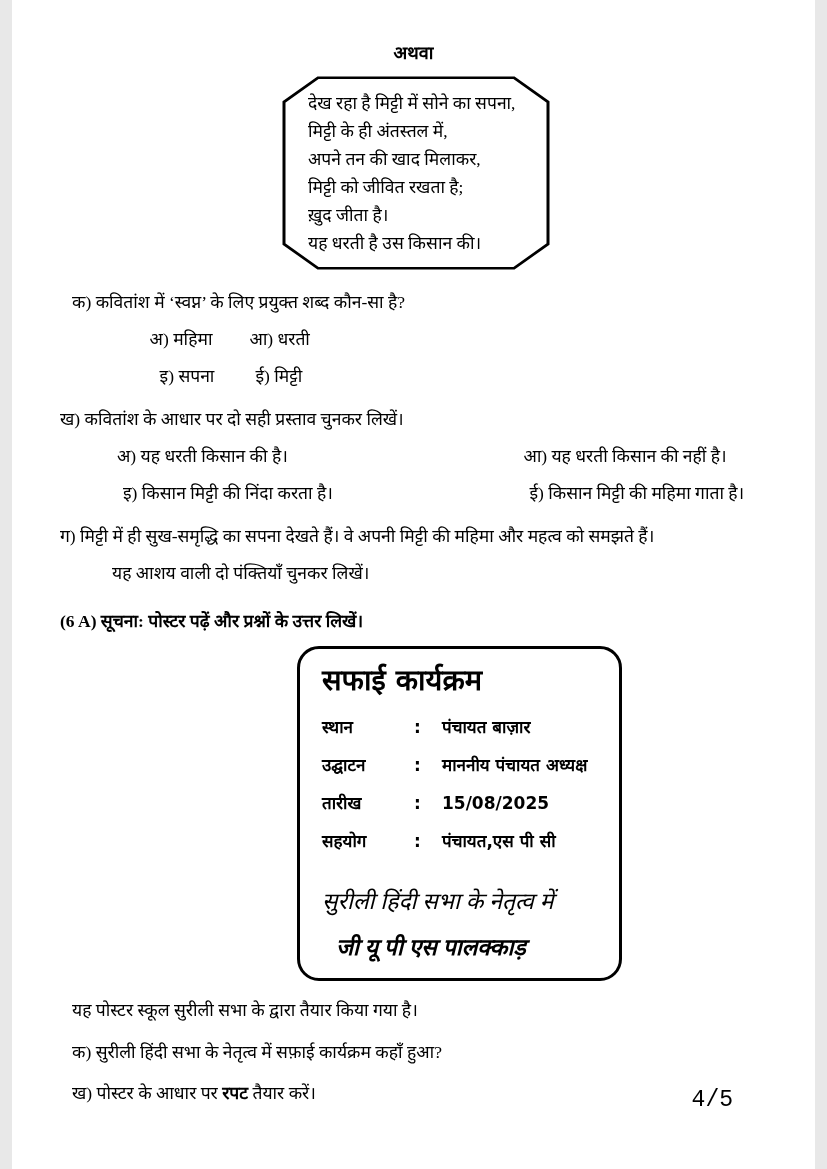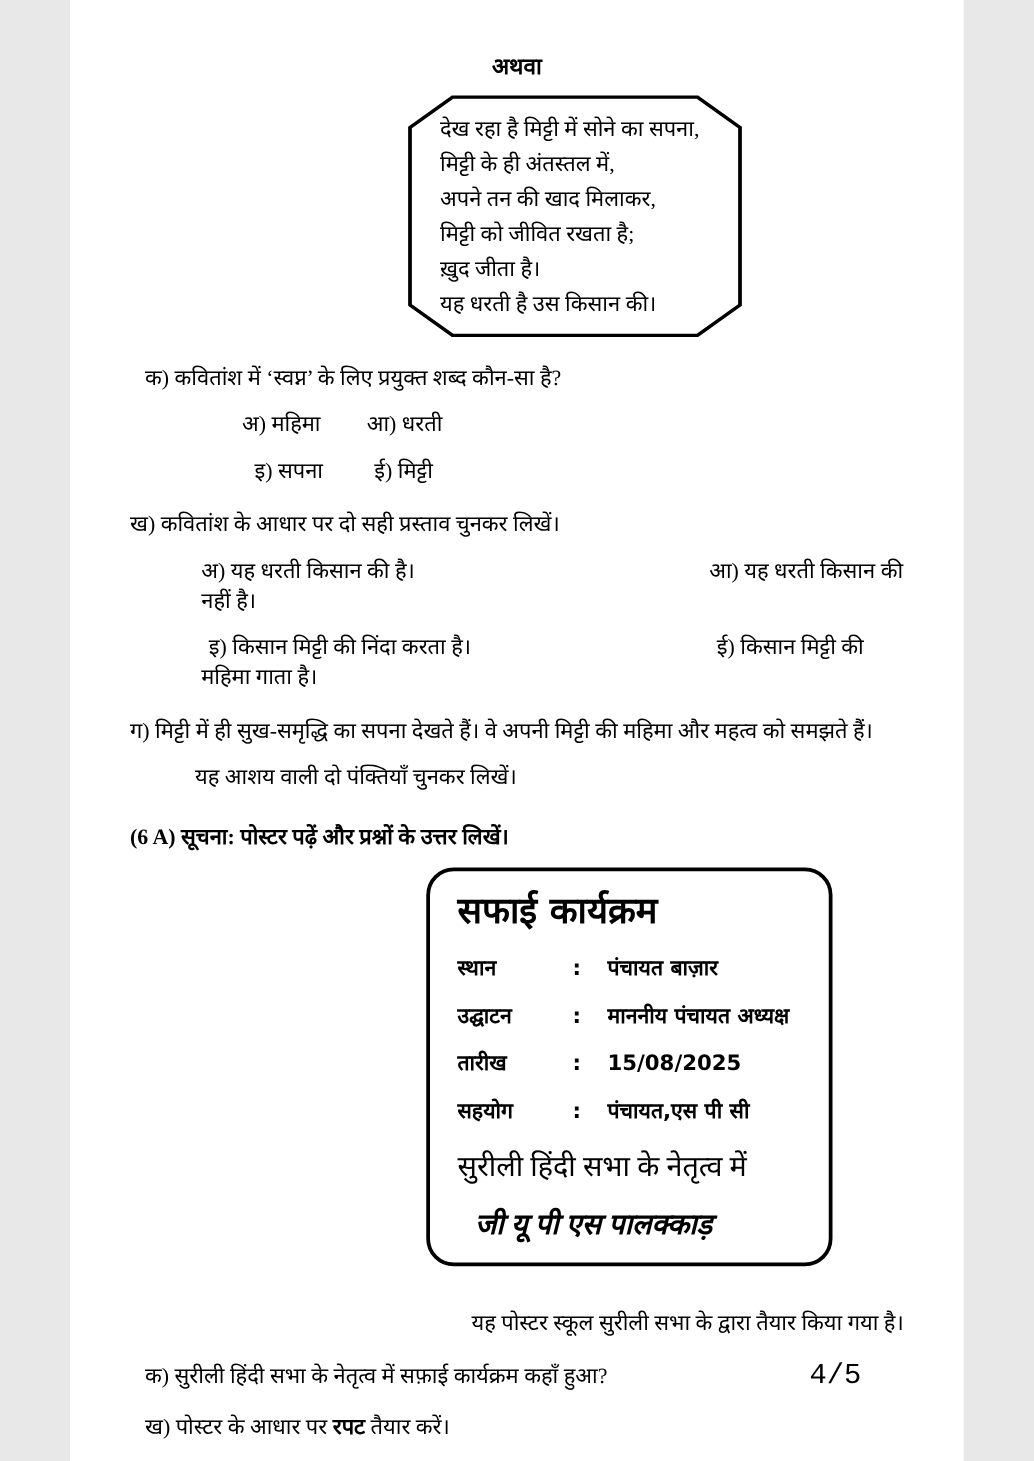--- a/index.html
+++ b/index.html
@@ -1,18 +1,18 @@
 <!DOCTYPE html>
 <html><head>
 <meta charset="utf-8">
 <style>
   html,body { margin:0; padding:0; background:#e8e8e8; }
   .page {
     position:relative;
-    width:715px; height:1169px;
+    width:803px; height:1169px;
     margin:0 auto;
     background:#ffffff;
     color:#000000;
     font-family:"Liberation Serif","DejaVu Serif",serif;
     font-size:17.5px;
     box-sizing:border-box;
     padding:40px 48px 0 48px;
     overflow:hidden;
   }
   .bold { font-weight:bold; }
@@ -56,34 +56,35 @@
   }
   .poster-row {
     display:grid;
     grid-template-columns:92px 28px 1fr;
     font-weight:bold;
     font-size:17px;
     line-height:38px;
   }
   .poster-lead {
     font-family:"Liberation Serif","DejaVu Serif",serif;
+    font-style:italic;
     font-size:23px;
-    margin-top:8px;
+    margin-top:24px;
     white-space:nowrap;
   }
   .poster-org {
     font-family:"Liberation Serif","DejaVu Serif",serif;
     font-style:italic;
     font-weight:bold;
     font-size:23px;
     margin-top:14px;
     margin-left:14px;
   }
 
-  .note-line { margin-top:32px; margin-left:12px;text-align:right; }
+  .note-line { margin-top:16px; margin-left:12px; }
   .q6-ka { margin-top:18px; margin-left:12px; }
   .q6-kha { margin-top:17px; margin-left:12px; }
 
   .page-number {
     position:absolute;
     right:82px; bottom:56px;
     font-size:23px;
     font-family:Liberation Mono, monospace;
   }
 </style>

